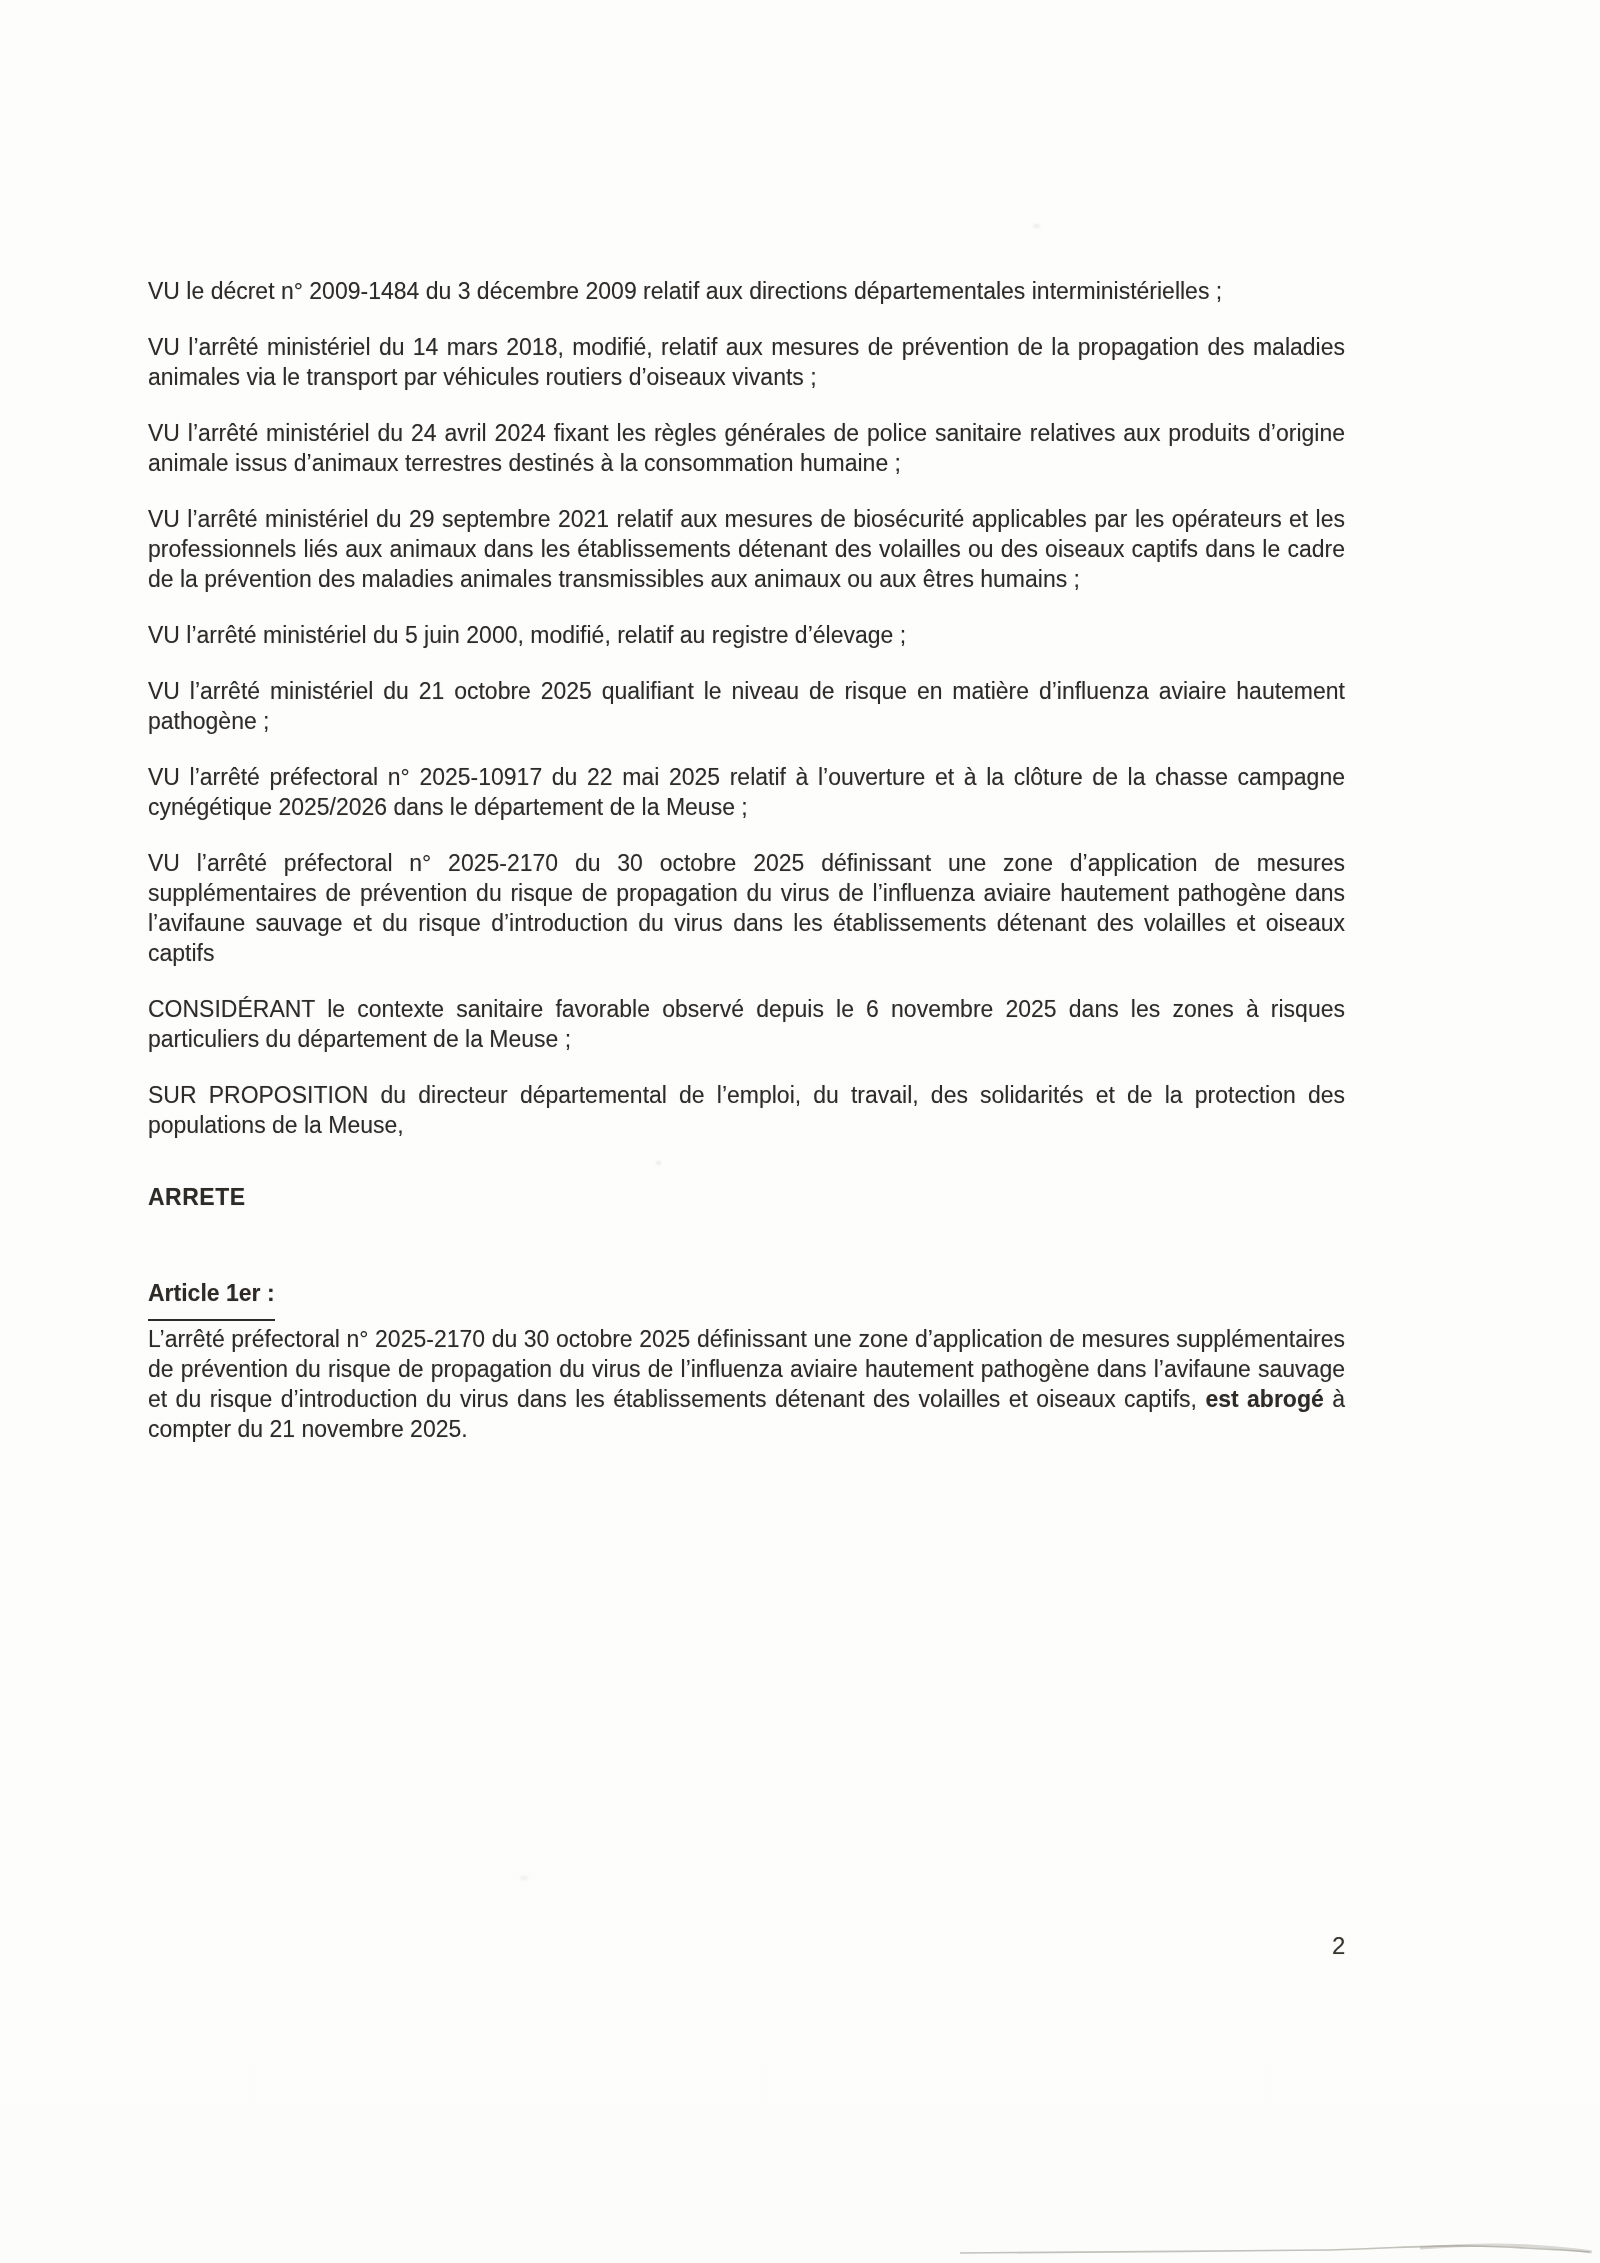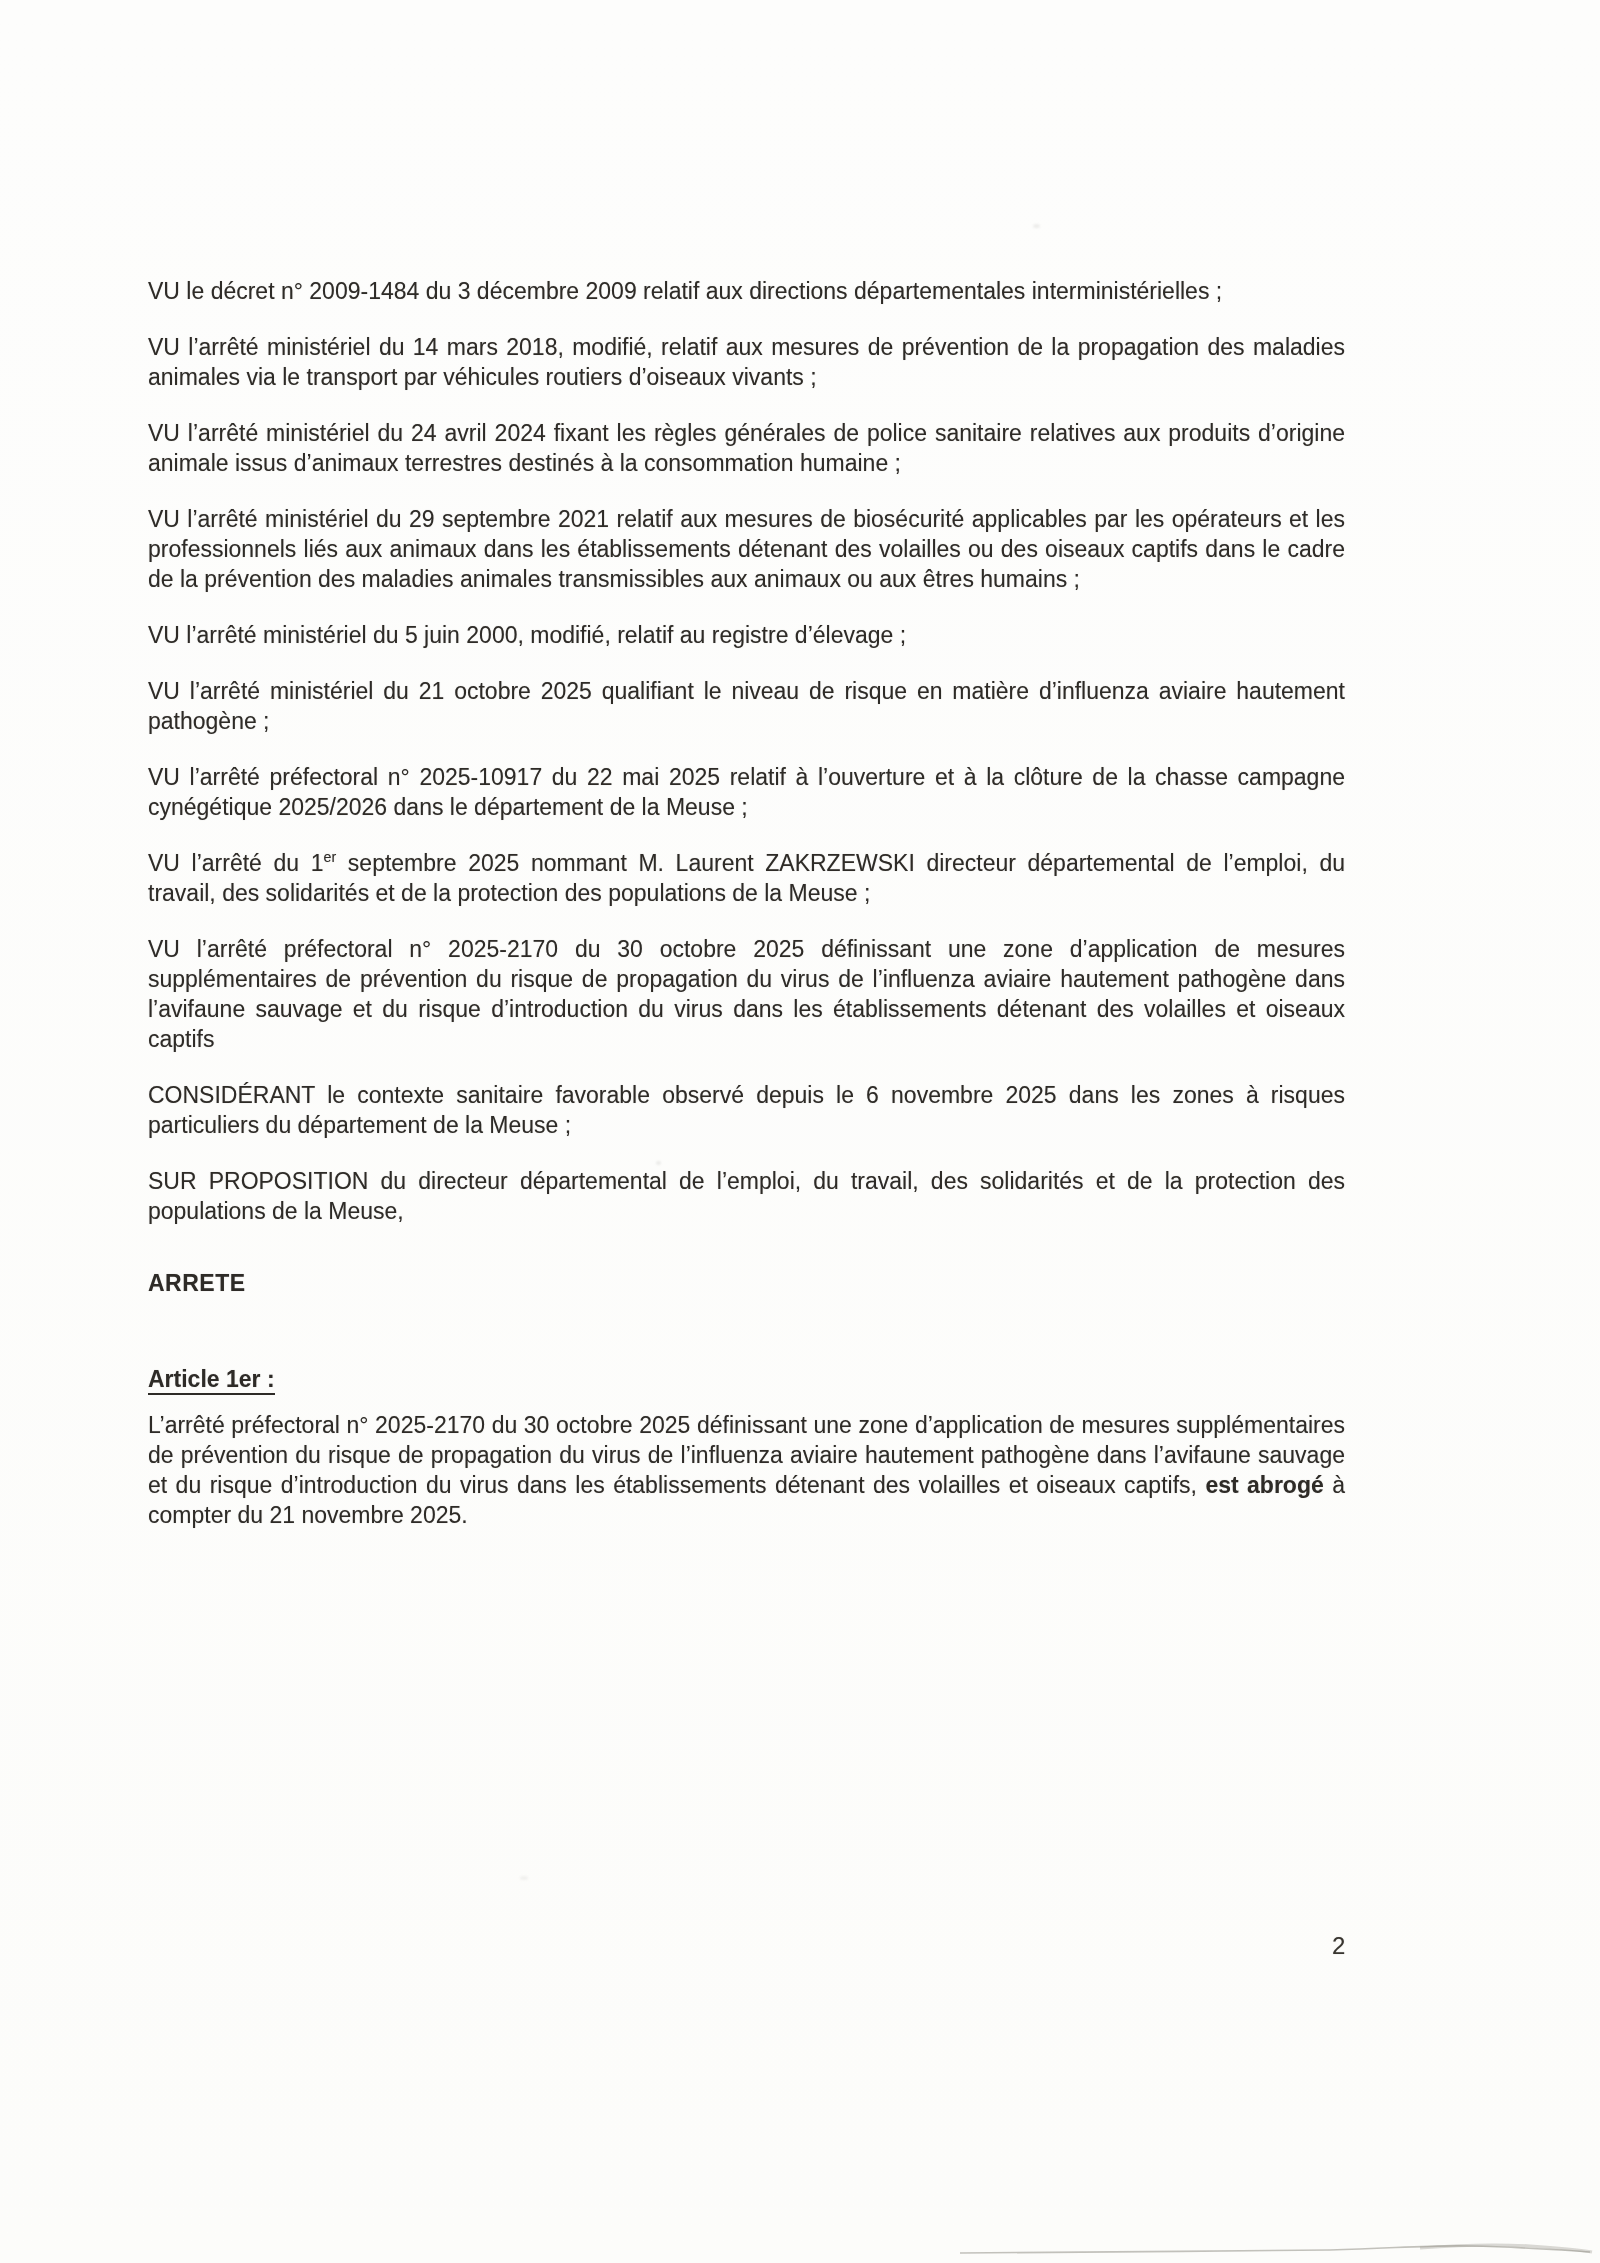--- a/index.html
+++ b/index.html
@@ -36,21 +36,21 @@
     letter-spacing: 0.5px;
     margin: 42px 0 26px 0;
   }
   p.article-heading {
     margin: 66px 0 16px 0;
     font-weight: bold;
     text-align: left;
   }
   p.article-heading .u {
     border-bottom: 2px solid #2e2b27;
-    padding-bottom: 1px;
+    padding-bottom: 13px;
   }
   .article-body strong { font-weight: bold; }
   sup { font-size: 0.62em; line-height: 0; vertical-align: super; }
   .pagenum {
     position: absolute;
     left: 1332px;
     top: 1932px;
     font-size: 24px;
     color: #38352f;
     text-shadow: 0 0 1px rgba(46,43,39,0.3);
@@ -79,21 +79,20 @@
   <div class="content">
 
     <p>VU le décret n° 2009-1484 du 3 décembre 2009 relatif aux directions départementales interministérielles ;</p>
     <p>VU l’arrêté ministériel du 14 mars 2018, modifié, relatif aux mesures de prévention de la propagation des maladies animales via le transport par véhicules routiers d’oiseaux vivants ;</p>
     <p>VU l’arrêté ministériel du 24 avril 2024 fixant les règles générales de police sanitaire relatives aux produits d’origine animale issus d’animaux terrestres destinés à la consommation humaine ;</p>
     <p>VU l’arrêté ministériel du 29 septembre 2021 relatif aux mesures de biosécurité applicables par les opérateurs et les professionnels liés aux animaux dans les établissements détenant des volailles ou des oiseaux captifs dans le cadre de la prévention des maladies animales transmissibles aux animaux ou aux êtres humains ;</p>
     <p>VU l’arrêté ministériel du 5 juin 2000, modifié, relatif au registre d’élevage ;</p>
     <p>VU l’arrêté ministériel du 21 octobre 2025 qualifiant le niveau de risque en matière d’influenza aviaire hautement pathogène ;</p>
     <p>VU l’arrêté préfectoral n° 2025-10917 du 22 mai 2025 relatif à l’ouverture et à la clôture de la chasse campagne cynégétique 2025/2026 dans le département de la Meuse ;</p>
 
-    <p><span>VU l’arrêté du 1</span><sup>er</sup><span> septembre 2025 nommant M. Laurent ZAKRZEWSKI directeur départemental de l’emploi, du travail, des solidarités et de la protection des populations de la Meuse ;</span></p>
 
     <p>VU l’arrêté préfectoral n° 2025-2170 du 30 octobre 2025 définissant une zone d’application de mesures supplémentaires de prévention du risque de propagation du virus de l’influenza aviaire hautement pathogène dans l’avifaune sauvage et du risque d’introduction du virus dans les établissements détenant des volailles et oiseaux captifs</p>
 
     <p>CONSIDÉRANT le contexte sanitaire favorable observé depuis le 6 novembre 2025 dans les zones à risques particuliers du département de la Meuse ;</p>
 
     <p>SUR PROPOSITION du directeur départemental de l’emploi, du travail, des solidarités et de la protection des populations de la Meuse,</p>
 
     <p class="arrete">ARRETE</p>
 
     <p class="article-heading"><span class="u">Article 1er :</span></p>

